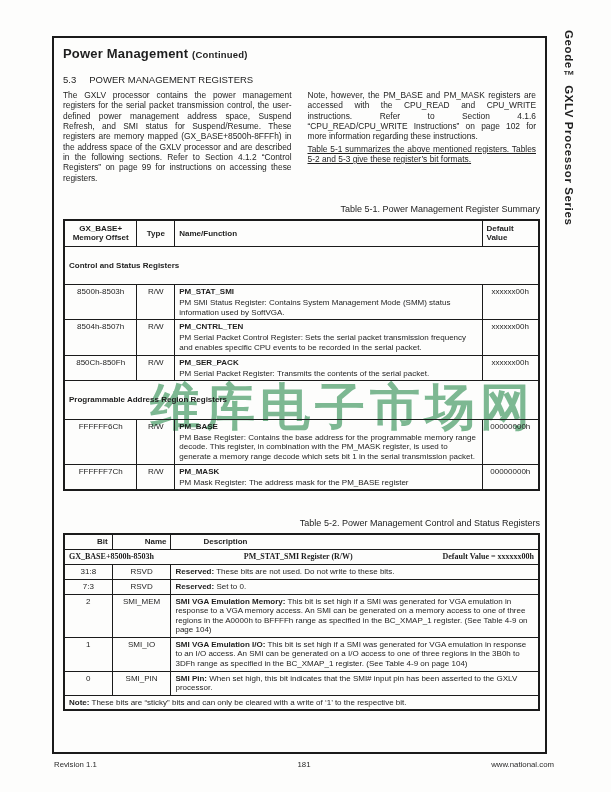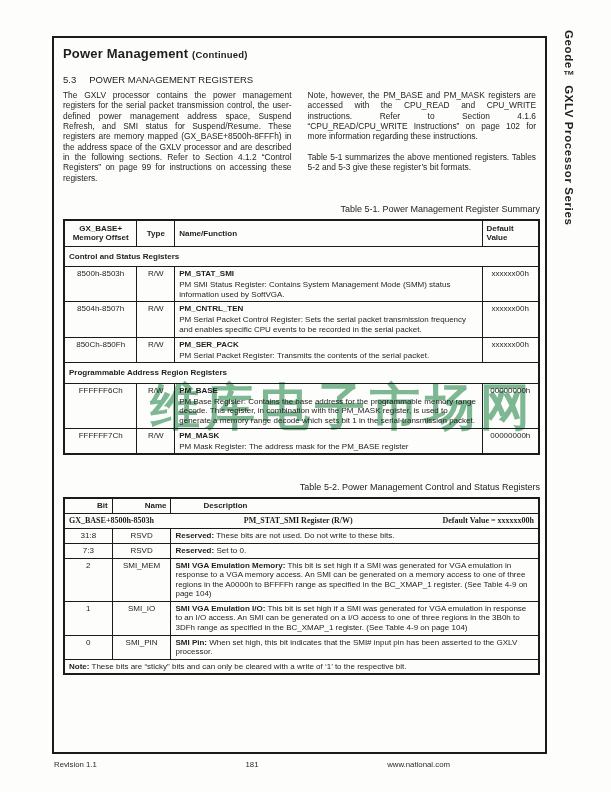--- a/index.html
+++ b/index.html
@@ -25,55 +25,55 @@
     border: 2px solid #1b1b1b;
     padding: 6px 9px 0 9px;
     z-index: 1;
   }
   .doc-title { margin-top: 2px; font-size: 13px; font-weight: bold; letter-spacing: 0.2px; }
   .doc-title .cont { font-size: 9.5px; }
   .sec-heading { margin-top: 13px; font-size: 9.5px; font-weight: normal; display: flex; }
   .sec-heading .num { margin-right: 13px; }
   .cols { display: flex; gap: 16px; margin-top: 5px; }
   .col { width: 231px; font-size: 8.4px; line-height: 10.35px; text-align: justify; }
-  .col p + p { margin-top: 10px; }
+  .col p + p { margin-top: 2px; text-decoration: underline; }
 
   .tbl-caption { width: 477px; text-align: right; font-weight: normal; font-size: 9px; }
   .cap1 { margin-top: 21px; }
   .cap2 { margin-top: 27px; }
 
   table { border-collapse: collapse; width: 477px; margin-top: 5px; border: 2px solid #1b1b1b; background: transparent; }
   td { border: 1px solid #1b1b1b; font-size: 8px; vertical-align: top; padding: 2px 4px; line-height: 9.6px; }
   tr.hdr td { font-weight: bold; vertical-align: middle; height: 26px; }
   .t2 tr.hdr td { height: 14px; padding-left: 32px; }
   .t1-offset { width: 73px; text-align: center; }
   .t1-type   { width: 38px; text-align: center; }
   .t1-name   { width: 309px; }
   .t1-def    { width: 57px; text-align: center; }
   tr.hdr .t1-def { text-align: left; }
-  tr.sec-row td { font-weight: bold; padding: 5px 4px; }
+  tr.sec-row td { font-weight: bold; padding: 14px 4px; }
   .reg-name { font-weight: bold; line-height: 10px; }
   .reg-desc { margin-top: 1px; }
   .t2-bit  { width: 45px; text-align: center; }
   .t2-name { width: 56px; text-align: center; }
   .t2-desc { width: 376px; }
   .b { font-weight: bold; }
   tr.sub td { font-weight: bold; padding: 2.5px 4px; }
   .sub-flex { display: flex; font-family: Liberation Serif, serif; }
   .sub-flex .sc { flex: 1; text-align: center; }
   .sub-flex .sr { text-align: right; }
 
   .sidebar {
     position: absolute; left: 563px; top: 30px; z-index: 1;
     writing-mode: vertical-rl;
     font-weight: bold; font-size: 11.5px; letter-spacing: 0.6px;
     white-space: nowrap;
   }
   .footer {
-    position: absolute; left: 54px; top: 760px; width: 396px;
+    position: absolute; left: 54px; top: 760px; width: 500px;
     display: flex; font-size: 7.8px; color: #2a2a2a; z-index: 1;
   }
   .footer .fl { width: 150px; text-align: left; }
   .footer .fc { flex: 1; text-align: center; }
   .footer .fr { width: 150px; text-align: right; }
 </style>
 </head>
 <body>
 
 <div class="page">

